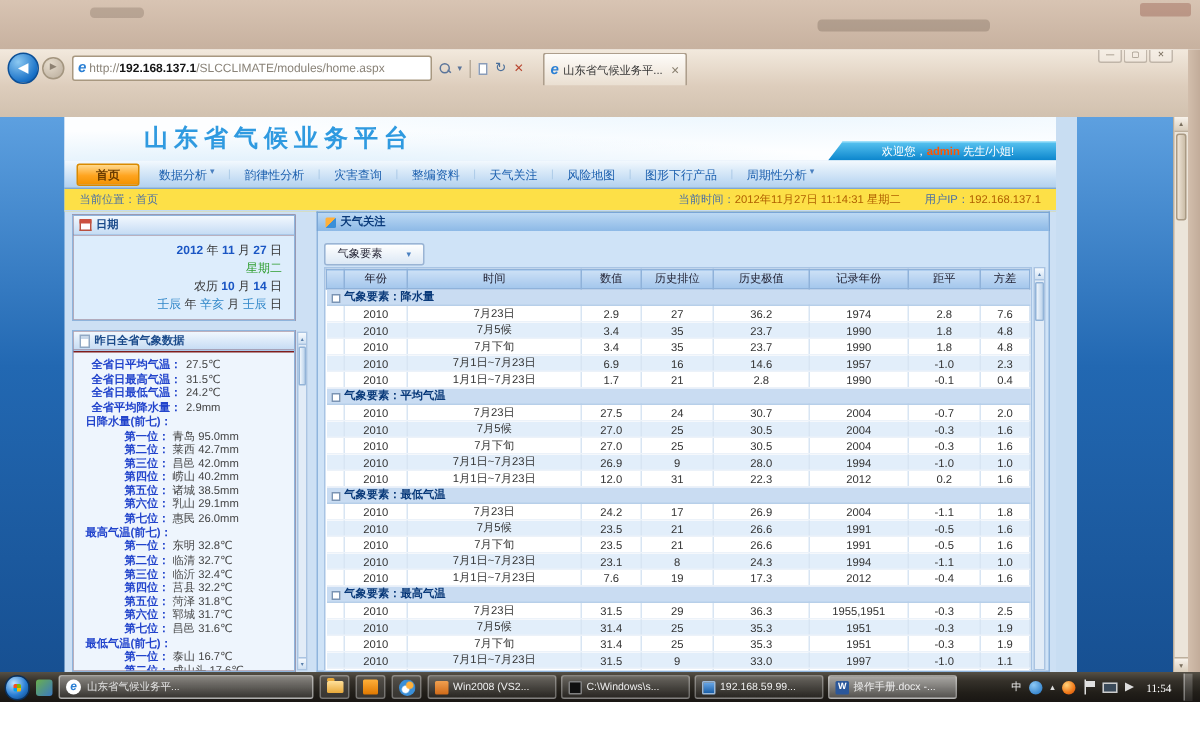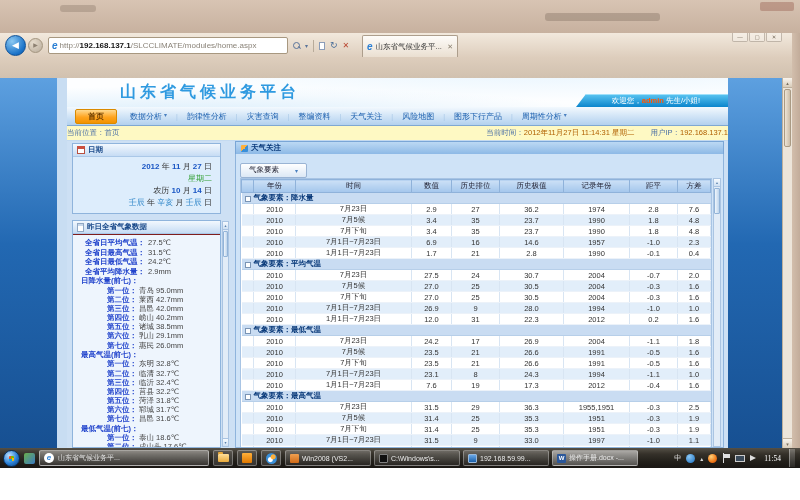--- a/index.html
+++ b/index.html
@@ -78,39 +78,39 @@
   .band-right{position:absolute;left:718px;top:0;width:64px;height:100%;
     background:linear-gradient(180deg,#5da0e0,#2268b2 45%,#175092);}
   .pg-scrollbar{position:absolute;left:782px;top:0;width:10px;height:100%;background:#ece5da;border-left:1px solid #bdb09d;}
   .sb-up,.sb-down{position:absolute;left:0;width:100%;height:10px;background:linear-gradient(#f8f3ec,#d9cdbb);
     font-size:5px;color:#7a6f5e;text-align:center;line-height:10px;}
   .sb-up{top:0;border-bottom:1px solid #bdb09d;}
   .sb-down{bottom:0;border-top:1px solid #bdb09d;}
   .sb-thumb{position:absolute;left:1px;right:1px;top:11px;height:58px;border:1px solid #a99a84;border-radius:2px;
     background:linear-gradient(90deg,#eee4d6,#cbbda8);}
 
-  .content{position:absolute;left:67px;top:0;width:661px;height:100%;background:#cde0f4;}
+  .content{position:absolute;left:43px;top:0;width:661px;height:100%;background:#cde0f4;}
   .site-header{position:relative;height:29px;
     background:radial-gradient(ellipse at 18% 130%,#d9edfb 0%,rgba(217,237,251,0) 55%),
                radial-gradient(ellipse at 72% -30%,#e8f5fe 0%,rgba(232,245,254,0) 60%),#fdfeff;}
   .site-title{position:absolute;left:53px;top:4px;font-size:16px;font-weight:bold;color:#2f9ae0;letter-spacing:4px;}
   .welcome{position:absolute;right:0;bottom:0;height:13px;min-width:152px;padding:0 8px 0 16px;
     clip-path:polygon(10px 0,100% 0,100% 100%,0 100%);
     background:linear-gradient(#5cc6f2,#0b85cc);box-shadow:inset 0 1px 0 #9fe0fa;
     color:#fff;font-size:7.5px;line-height:13px;text-align:center;}
   .seg-user{color:#ff5500;font-weight:bold;}
   .nav-bar{height:19px;display:flex;align-items:center;padding:0 2px;font-size:8px;color:#1b5fae;
     background:linear-gradient(#f3f9fe,#c2dbf3 75%,#b3d1ee);border-bottom:1px solid #7fa8d2;}
   .nav-home{margin:0 4px 0 6px;background:linear-gradient(#ffd98e,#ffa41f 55%,#f29200);
     border:1px solid #d98a00;border-radius:2px;color:#6b3c00;font-weight:bold;padding:1px 12px;}
   .nav-item{padding:0 9px;display:inline-flex;align-items:flex-start;gap:2px;}
   .nav-sep{color:#a9c8e6;font-size:7px;}
   .nav-arrow{font-size:6px;color:#4a80c0;}
-  .crumb{height:15px;background:#fef9c3;border-bottom:1px solid #c4daf0;display:flex;align-items:center;
-    font-size:7.5px;color:#4a6fa5;padding:0 0;}
+  .crumb{height:15px;background:#fde047;border-bottom:1px solid #c4daf0;display:flex;align-items:center;
+    font-size:7.5px;color:#4a6fa5;padding:0 10px;}
   .crumb-right{margin-left:auto;display:flex;gap:16px;}
   .crumb-val{color:#b06000;}
 
   
   .work{position:absolute;left:0;top:63px;right:0;bottom:0;}
   .sidebar{position:absolute;left:5px;top:2px;bottom:0;width:149px;}
   .panel{border:1px solid #8fb4dc;background:#7f1d1d;}
   .panel-hd{height:13px;background:linear-gradient(#f2f8fe,#c6dcf4);border-bottom:1px solid #aac8e8;
     display:flex;align-items:center;gap:3px;padding:0 4px;font-size:7.5px;font-weight:bold;color:#1a4a8a;}
   .cal-icon{width:8px;height:8px;background:#fff;border:1px solid #b85040;border-top:3px solid #cc5040;}
@@ -390,21 +390,21 @@
                     <span class="rank-label">第六位：</span>
                     <span class="rank-val">郓城 31.7℃</span>
                   </div>
                   <div class="rank-row">
                     <span class="rank-label">第七位：</span>
                     <span class="rank-val">昌邑 31.6℃</span>
                   </div>
                   <div class="grp-title">最低气温(前七)：</div>
                   <div class="rank-row">
                     <span class="rank-label">第一位：</span>
-                    <span class="rank-val">泰山 18.6℃</span>
+                    <span class="rank-val">泰山 16.7℃</span>
                   </div>
                   <div class="rank-row">
                     <span class="rank-label">第二位：</span>
                     <span class="rank-val">成山头 17.6℃</span>
                   </div>
                 </div>
             </div>
             <div class="side-scroll">
               <span class="ss-up">▴</span>
               <span class="ss-thumb"></span>

